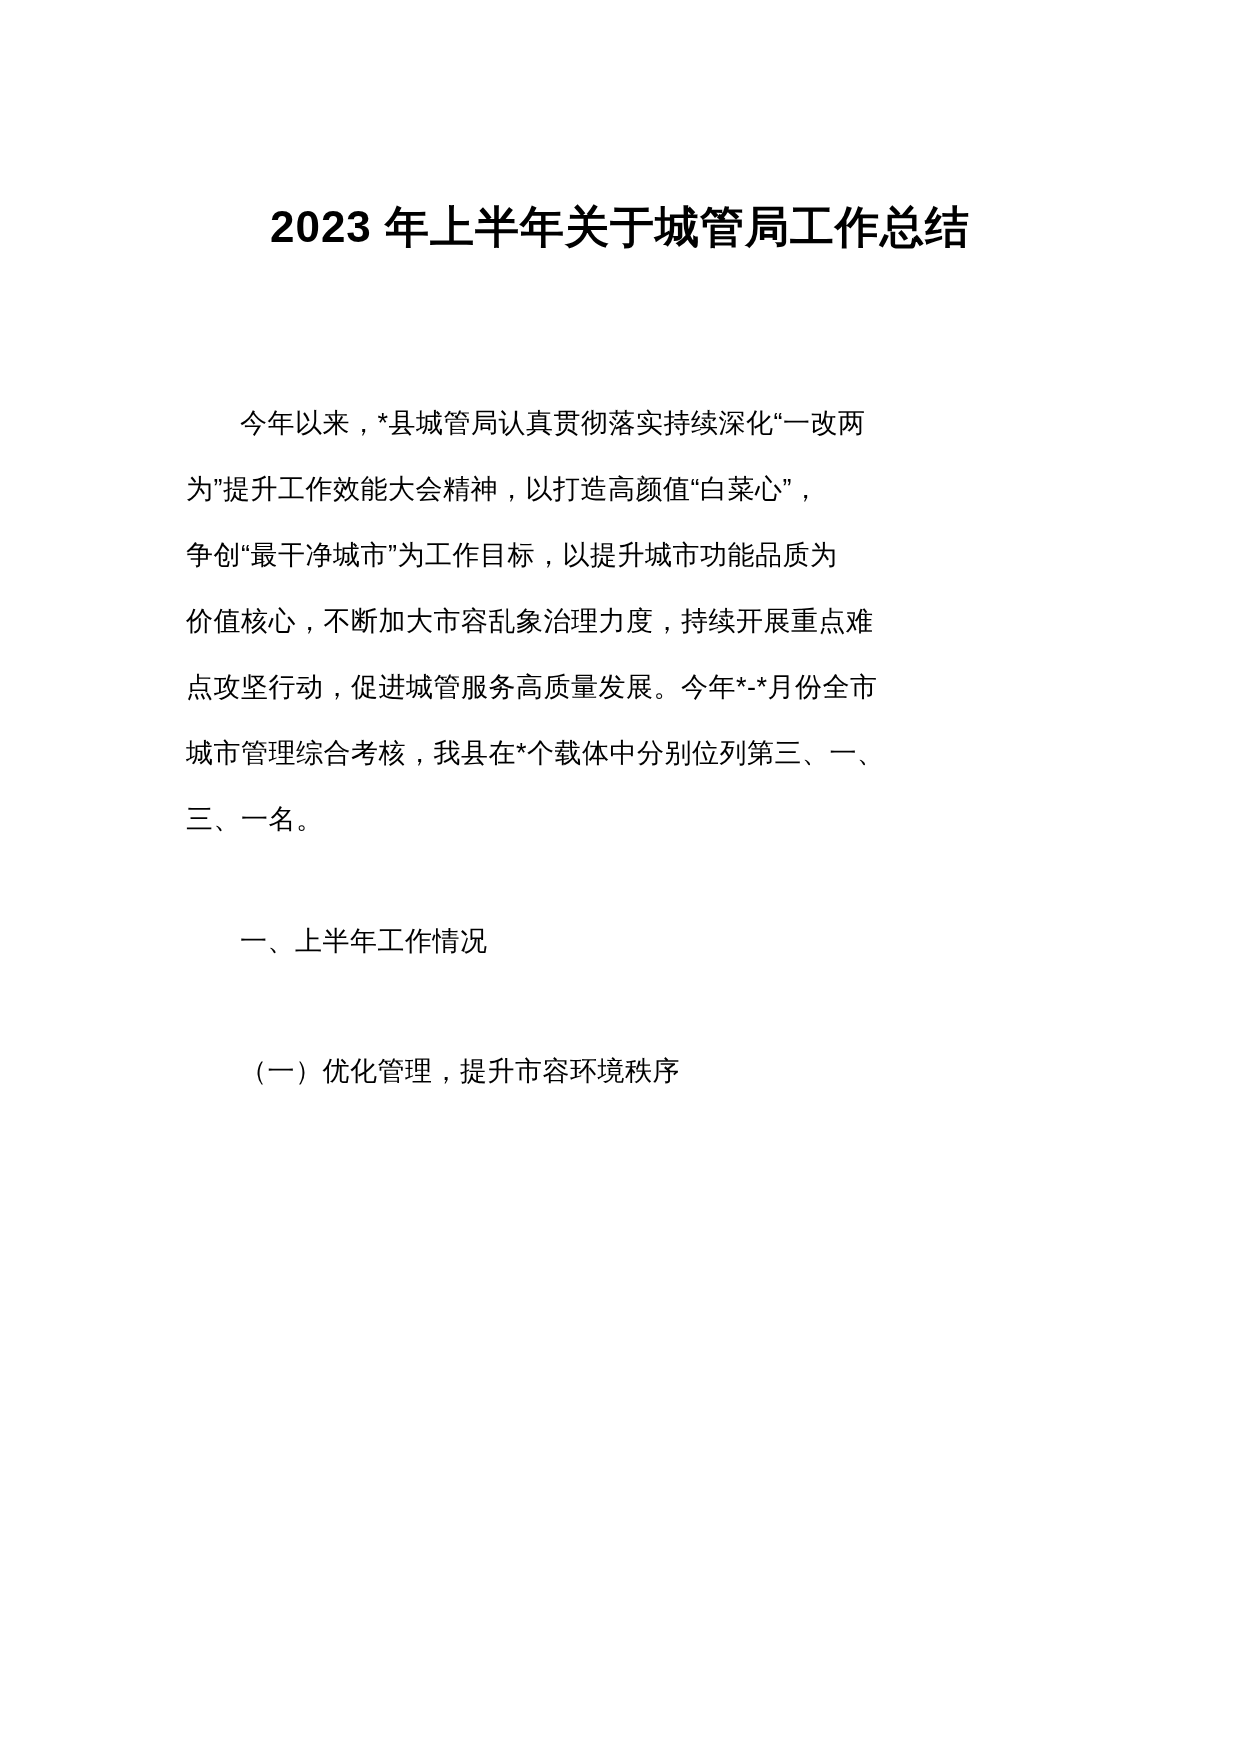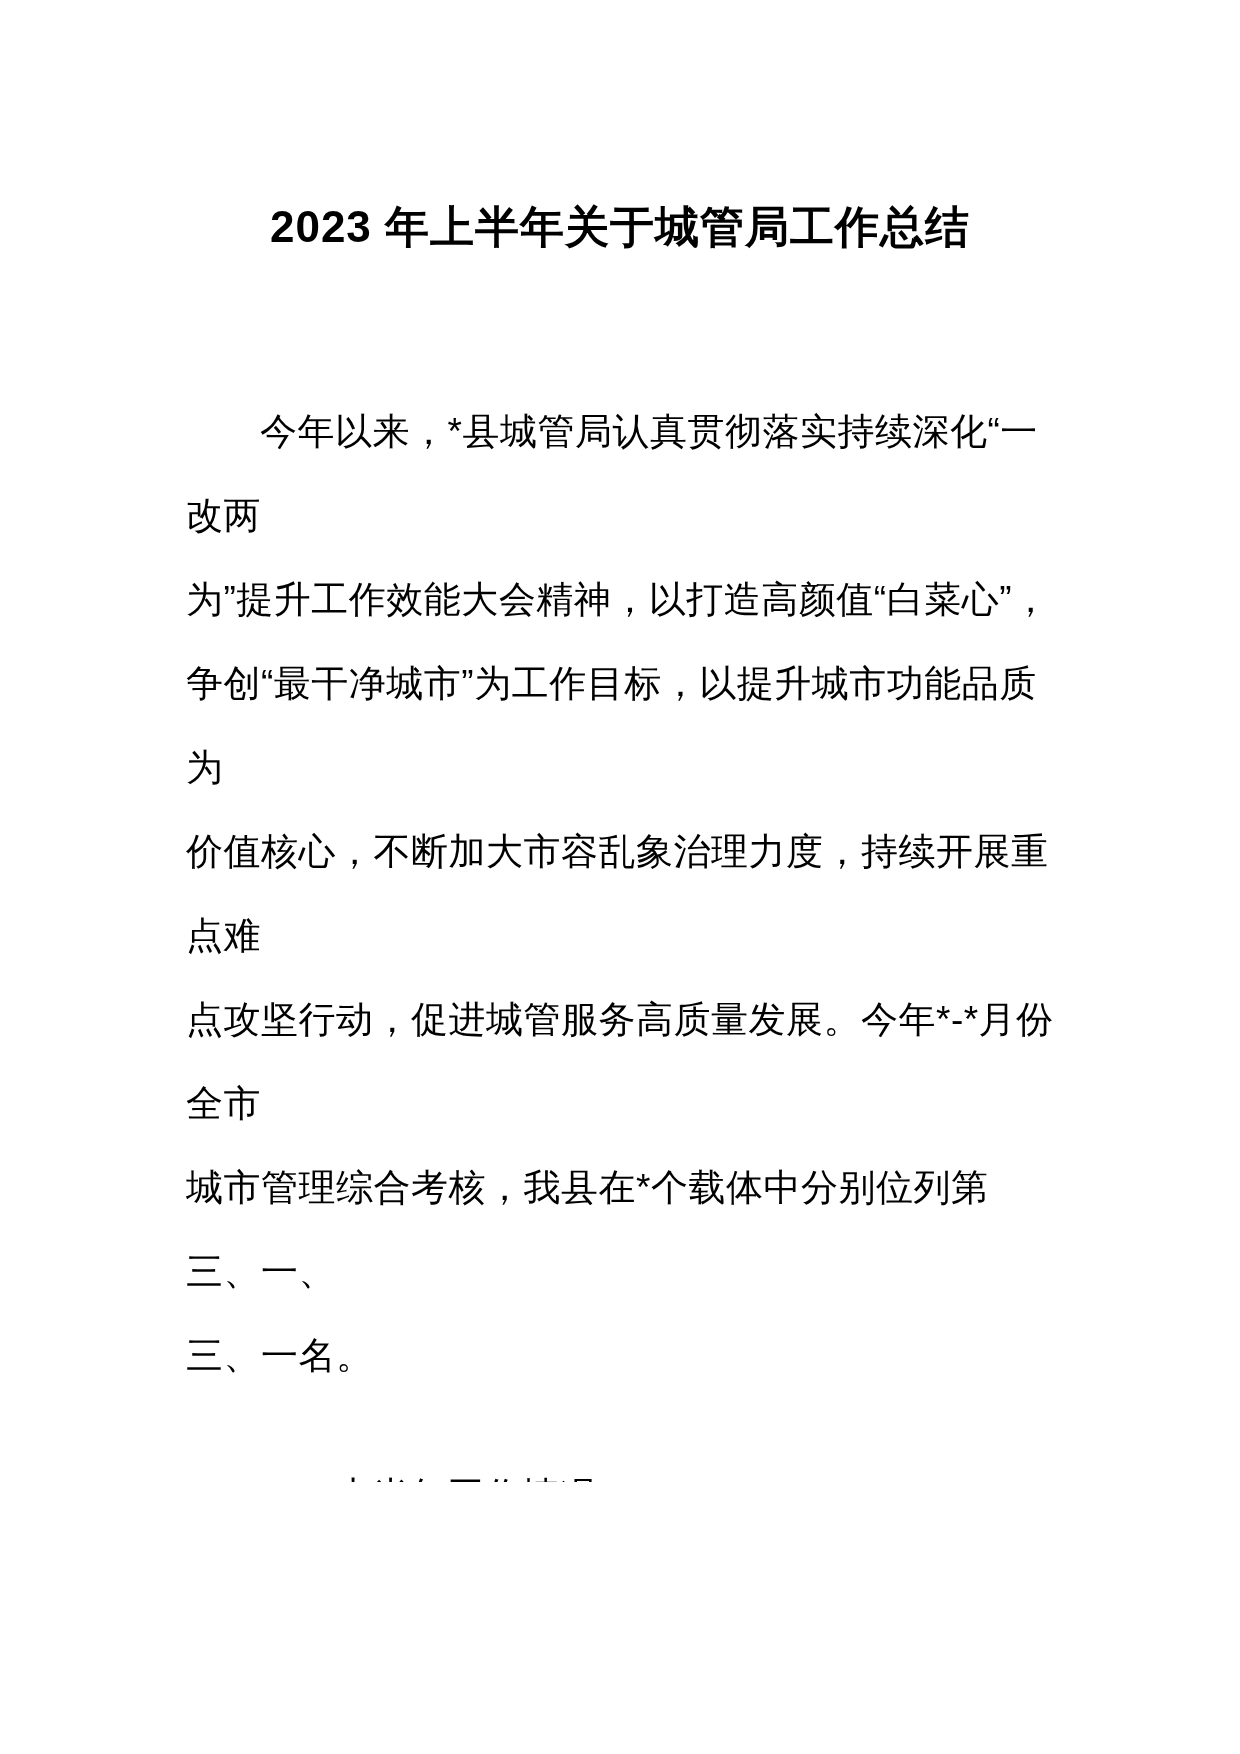--- a/index.html
+++ b/index.html
@@ -22,22 +22,22 @@
   .doc-title {
     margin: 196px 0 0 0;
     font-size: 44px;
     line-height: 62px;
     font-weight: 700;
     text-align: center;
     letter-spacing: 1px;
     white-space: nowrap;
   }
   .para, .heading {
-    font-size: 37px;
-    line-height: 84px;
+    font-size: 27px;
+    line-height: 66px;
     text-indent: 2em;
     white-space: pre-line;
     text-align: left;
     letter-spacing: 0.5px;
   }
   .p-intro   { margin-top: 132px; }
   .h-section { margin-top: 56px; font-family: Liberation Serif, serif;  }
   .h-sub     { margin-top: 64px;  }
   .p-body    { margin-top: 64px;  }
 </style>
@@ -51,15 +51,16 @@
   <div class="para p-intro">今年以来，*县城管局认真贯彻落实持续深化“一改两
 为”提升工作效能大会精神，以打造高颜值“白菜心”，
 争创“最干净城市”为工作目标，以提升城市功能品质为
 价值核心，不断加大市容乱象治理力度，持续开展重点难
 点攻坚行动，促进城管服务高质量发展。今年*-*月份全市
 城市管理综合考核，我县在*个载体中分别位列第三、一、
 三、一名。</div>
 
   <div class="heading h-section">一、上半年工作情况</div>
 
+  <div class="heading h-sub">（一）优化管理，提升市容环境秩序</div>
 
 
 </div>
 
 </body></html>

